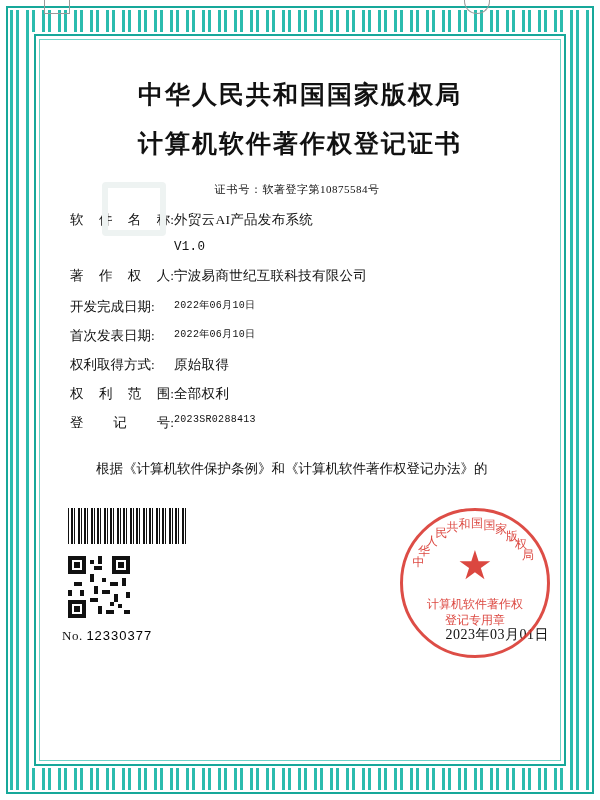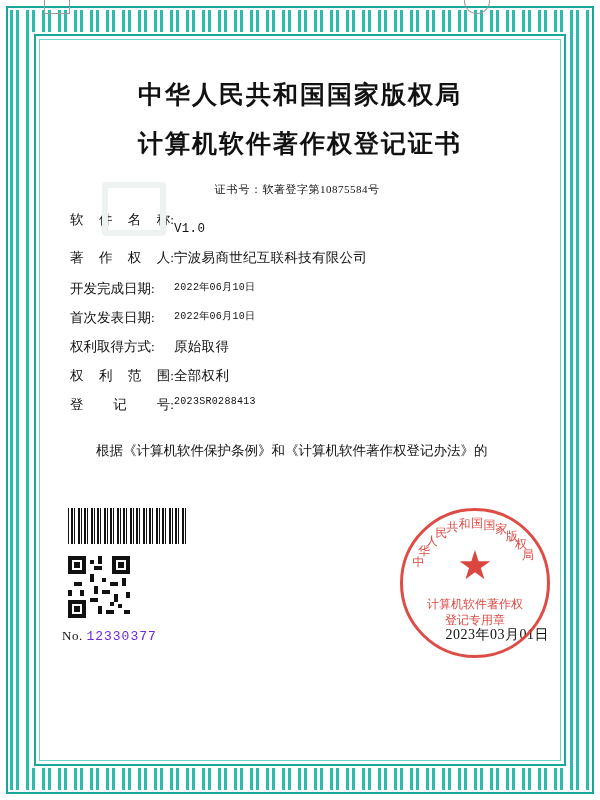--- a/index.html
+++ b/index.html
@@ -208,22 +208,22 @@
 
   .doc-no {
     position: absolute;
     left: 62px;
     top: 628px;
     font-size: 13px;
     color: #111111;
     letter-spacing: 0.5px;
   }
   .doc-no .num {
-    color: #6d28d9;
-    font-family: Liberation Mono, monospace;
+    color: #000000;
+    font-family: Liberation Sans, sans-serif;
     letter-spacing: 1px;
   }
 
   .issue-date {
     position: absolute;
     right: 51px;
     top: 626px;
     font-size: 14px;
     color: #111111;
     letter-spacing: 0.5px;
@@ -337,20 +337,21 @@
     <div class="fields">
 
       <div class="field-row">
         <div class="field-label spaced">
           <span>软</span>
           <span>件</span>
           <span>名</span>
           <span>称:</span>
         </div>
         <div class="field-value">
+          <span>外贸云AI产品发布系统</span>
           <span class="line2">V1.0</span>
         </div>
       </div>
 
       <div class="field-row">
         <div class="field-label spaced">
           <span>著</span>
           <span>作</span>
           <span>权</span>
           <span>人:</span>

